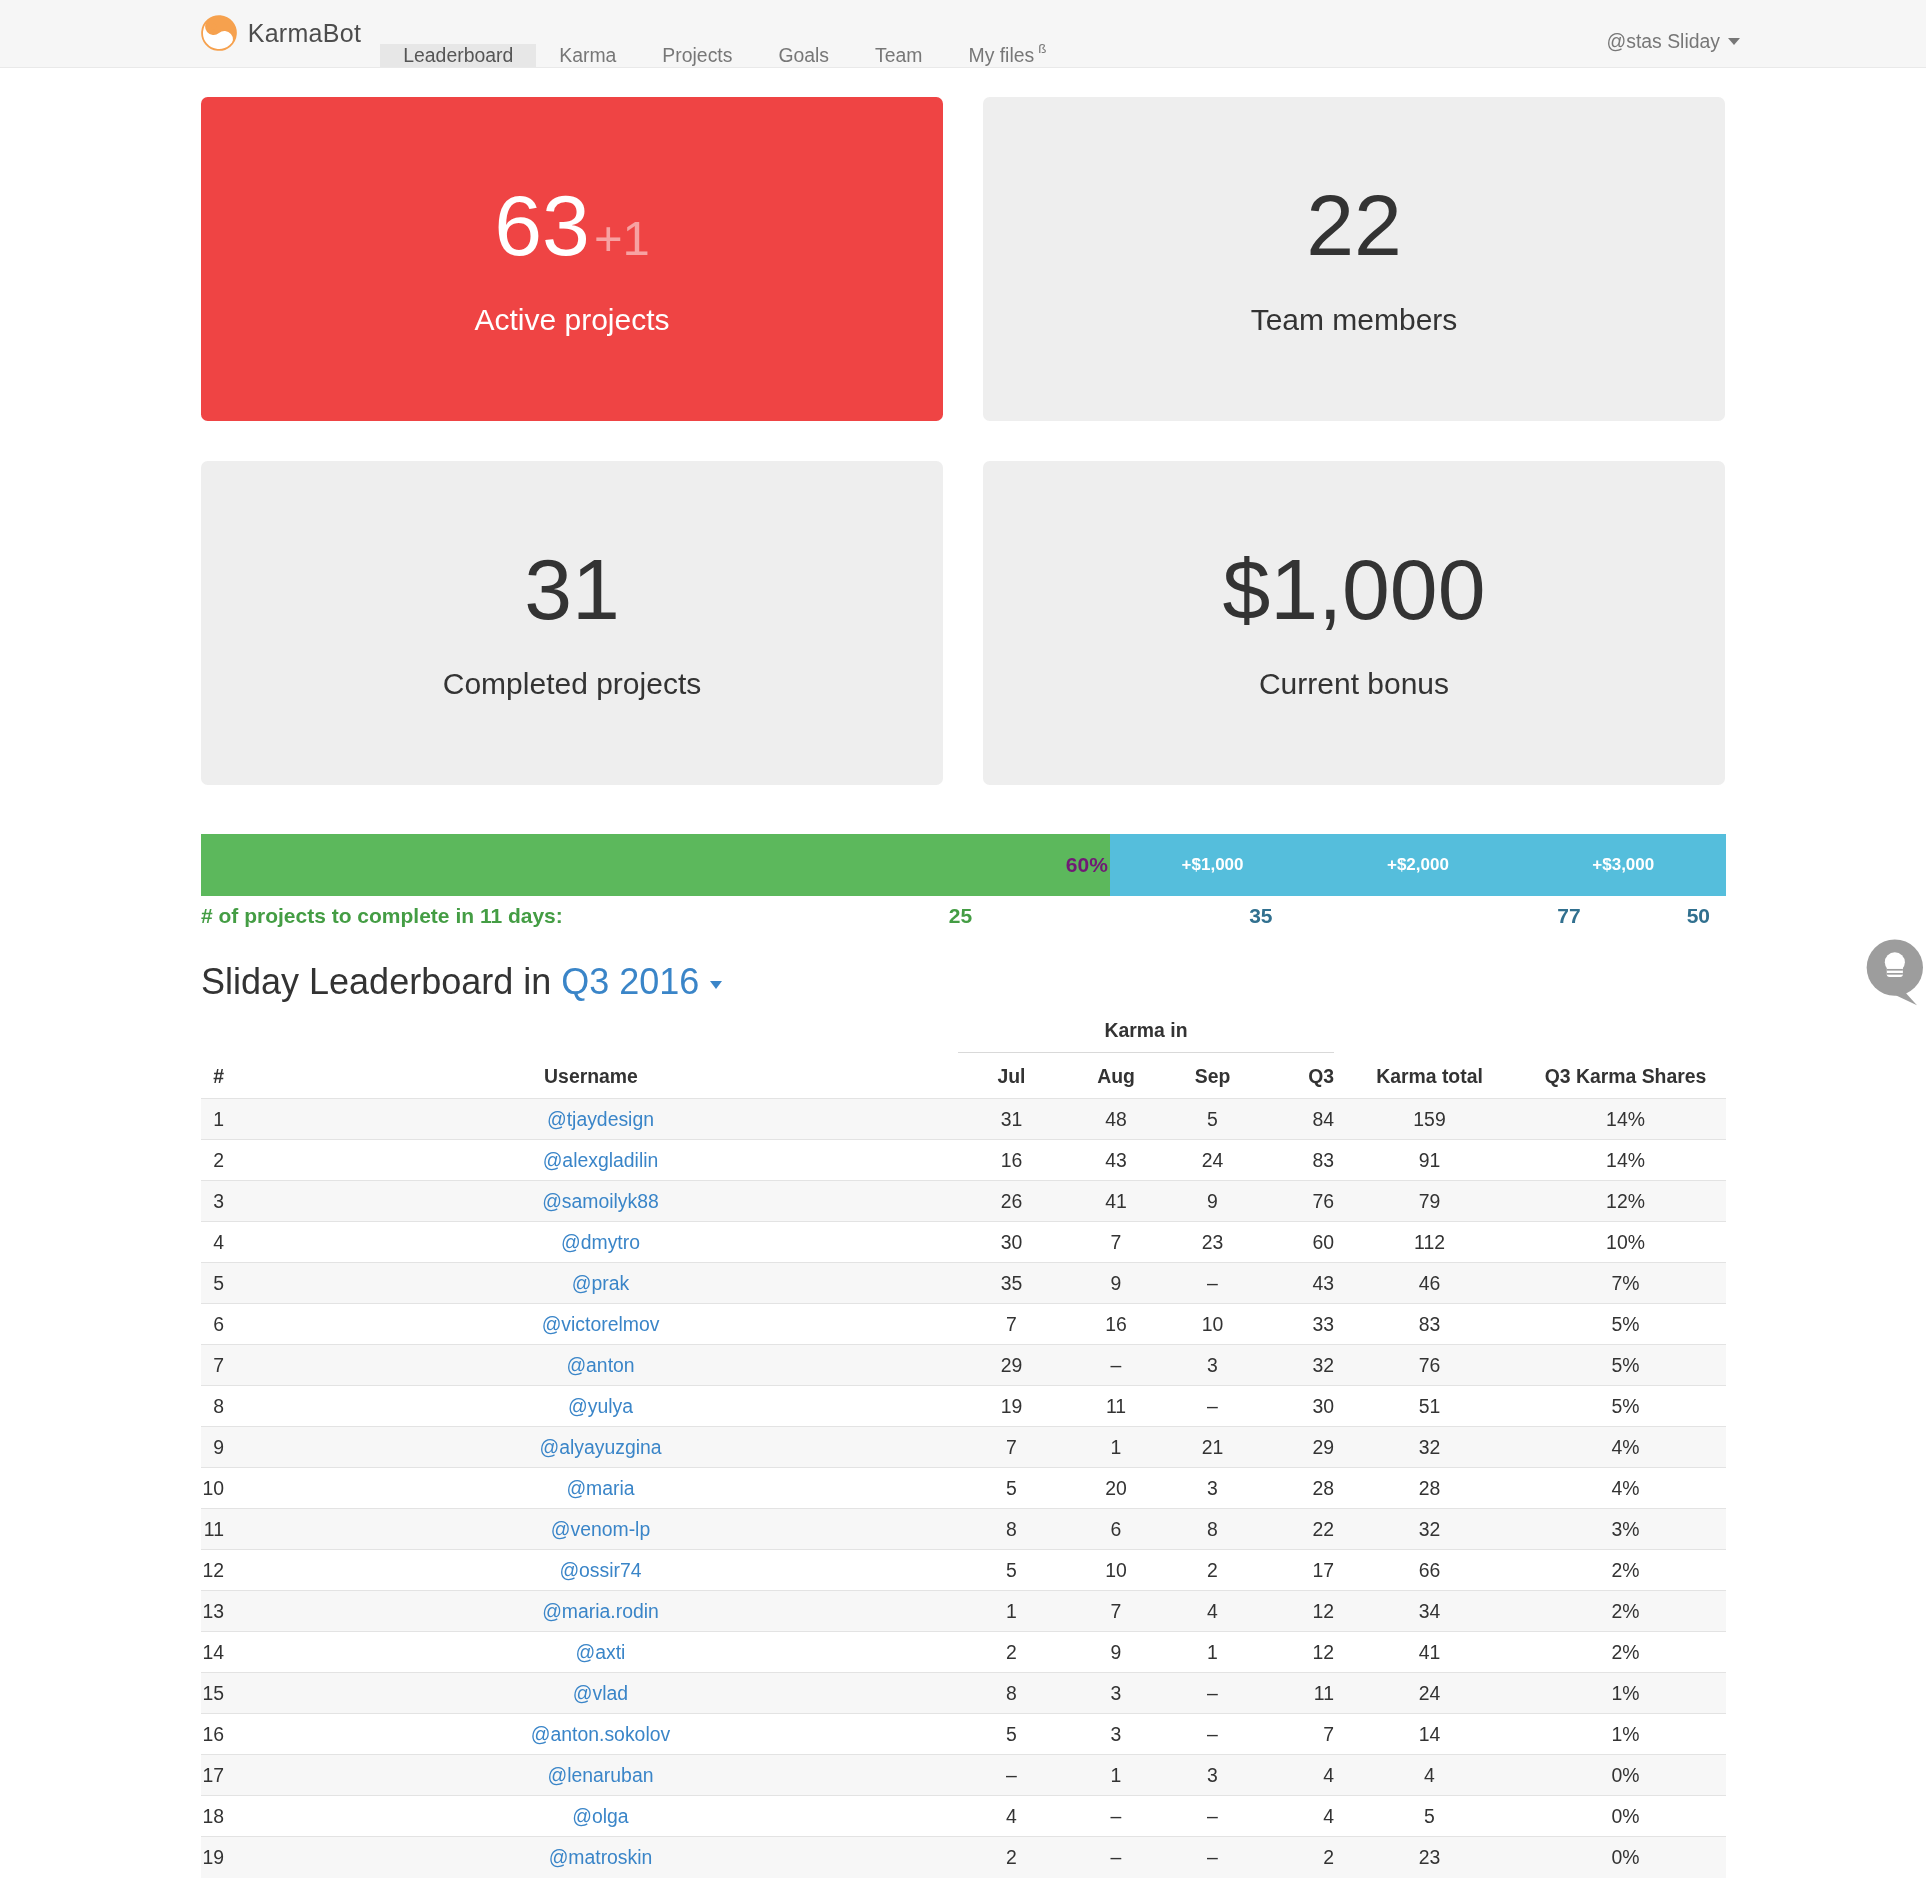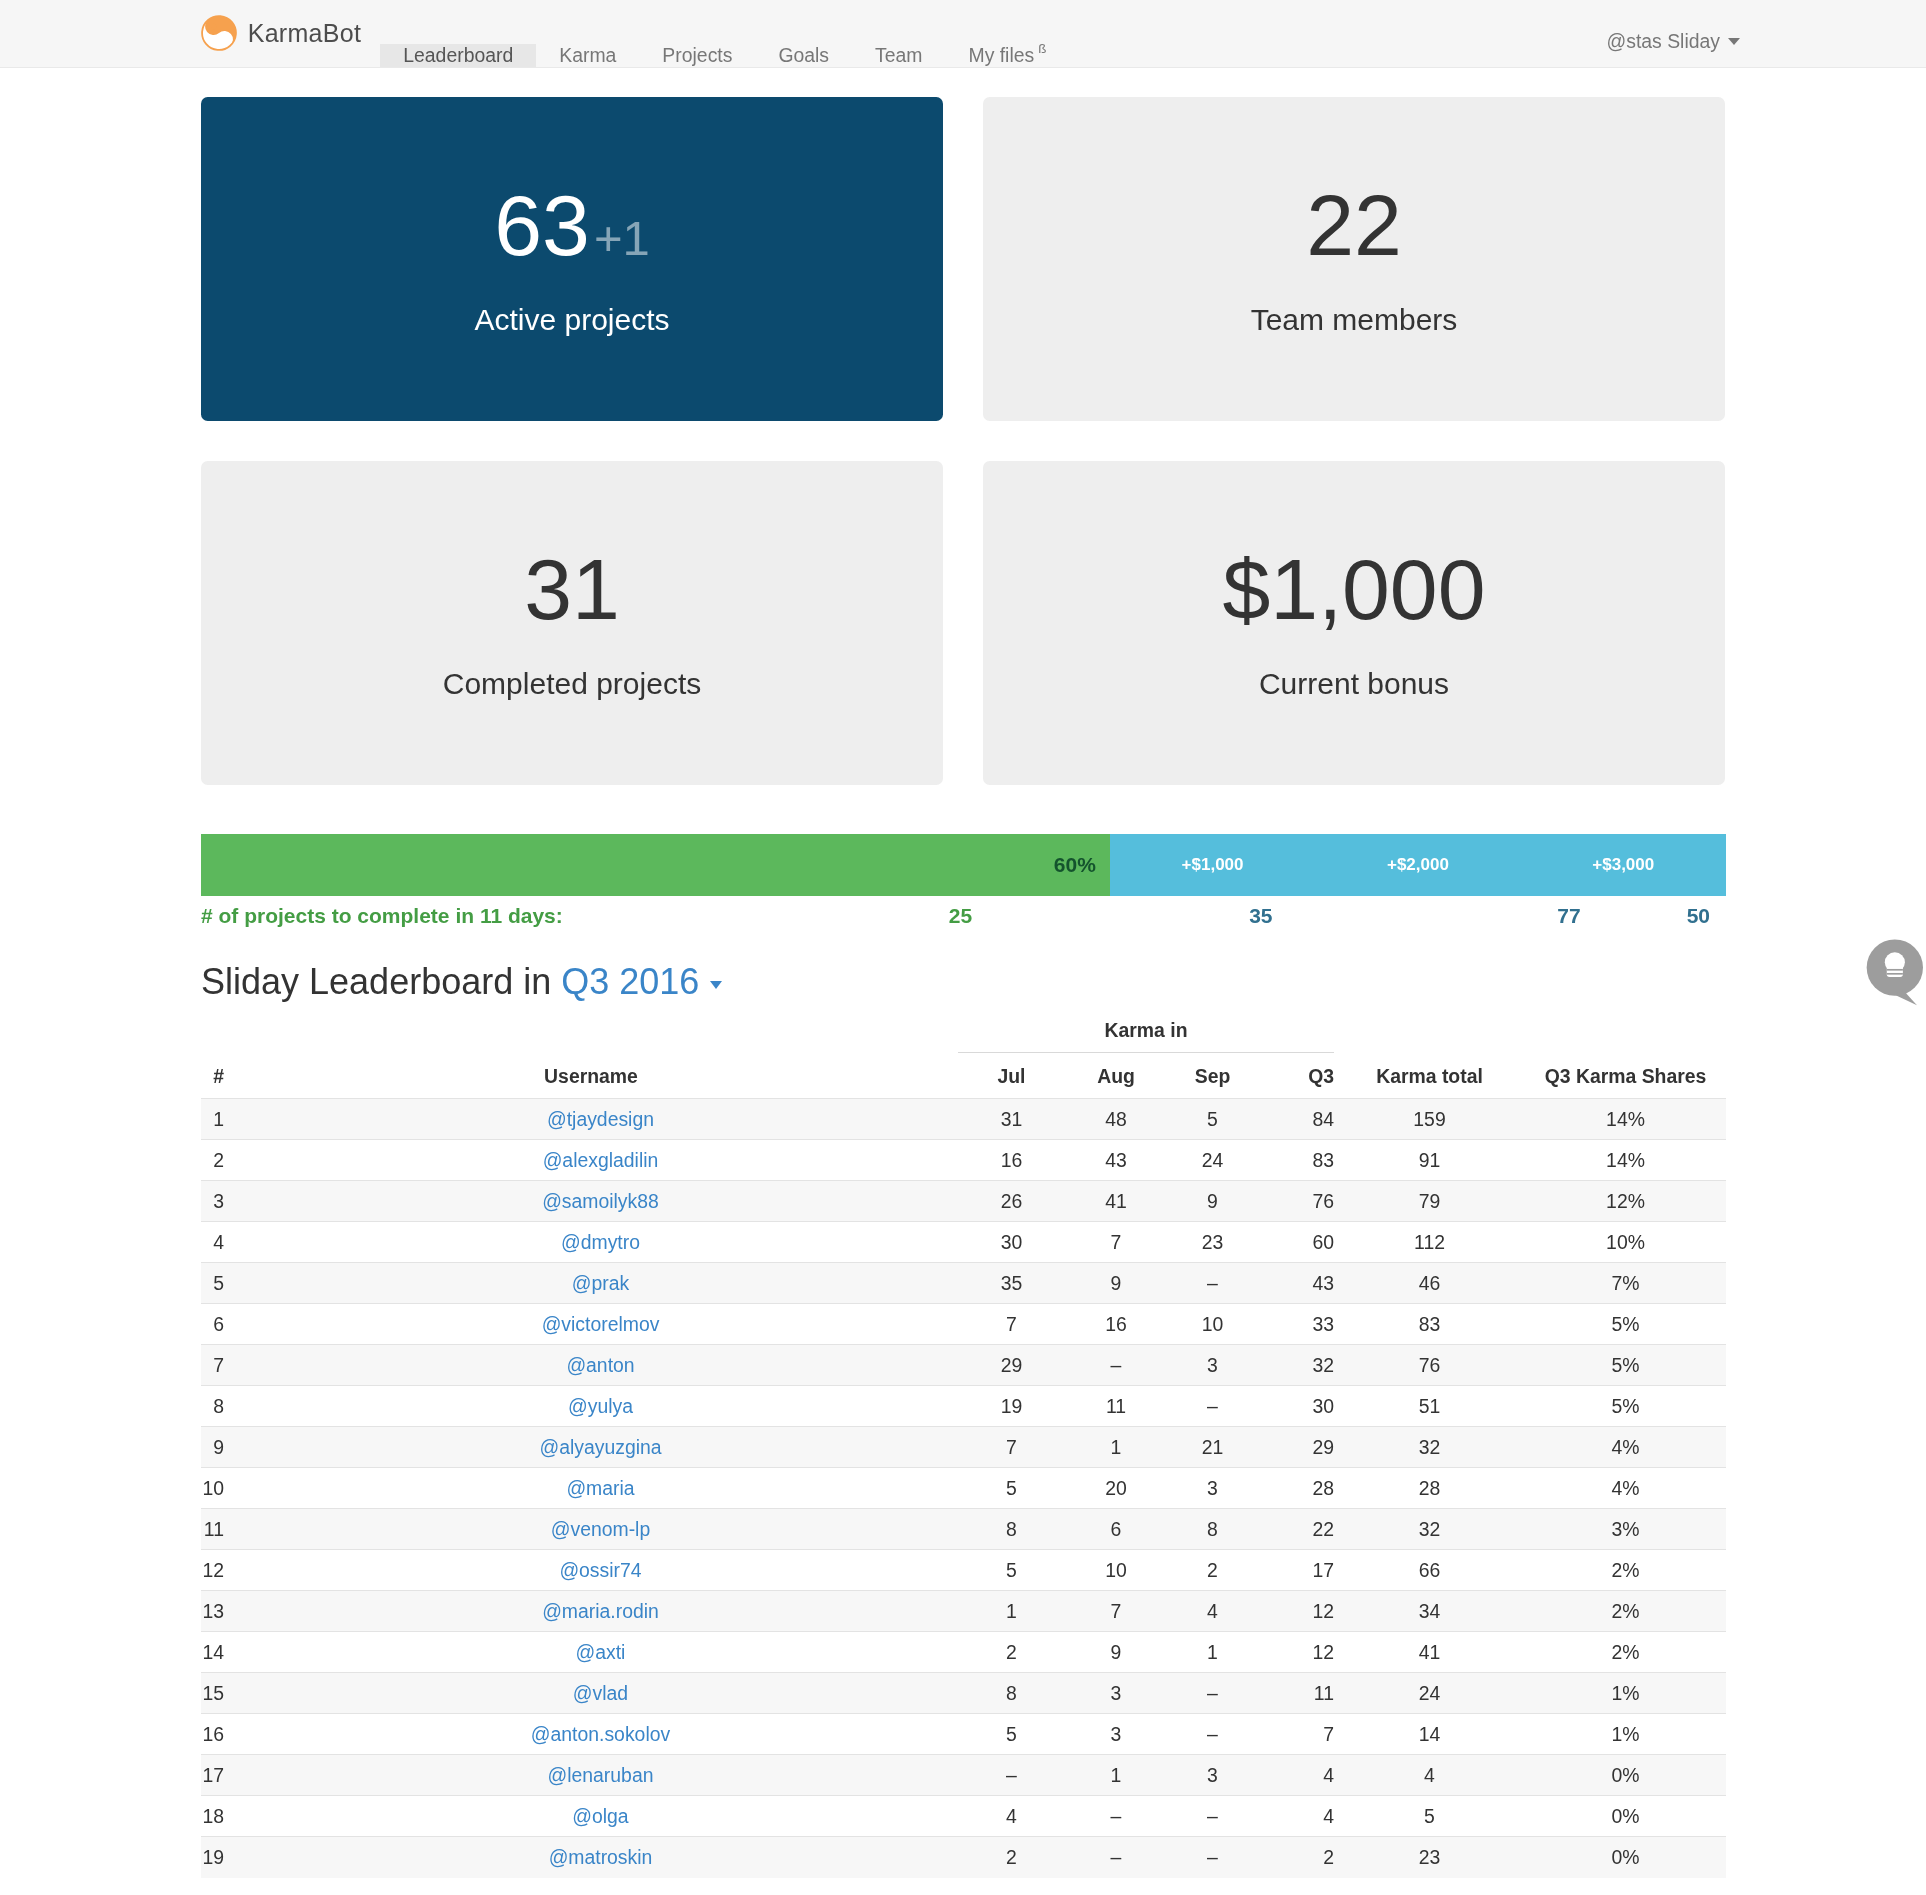--- a/index.html
+++ b/index.html
@@ -22,32 +22,32 @@
   .caret-down { width:0; height:0; border-left:6px solid transparent;
     border-right:6px solid transparent; border-top:7.4px solid #777; display:inline-block; }
 
   
   .container { width:1525px; margin:0 auto 0 201px; }
 
   
   .cards { display:grid; grid-template-columns:742px 742px; gap:40px; margin-top:29px; }
   .card { height:324px; border-radius:6.7px; background:#eeeeee; display:flex;
     flex-direction:column; align-items:center; justify-content:center; gap:35px; }
-  .card.green { background:#0c4a6e; color:#fff; }
+  .card.green { background:#ef4444; color:#fff; }
   .card-value { display:flex; align-items:baseline; line-height:1; }
   .card-num { font-size:86px; }
   .card-delta { font-size:49px; color:rgba(255,255,255,0.5); margin-left:4px; }
   .card-label { font-size:30px; }
   .card.green .card-label { color:#fff; }
 
   
   .progress-wrap { margin-top:49px; }
   .bar { height:62px; display:flex; }
   .bar-green { width:59.6%; background:#5cb85c; display:flex; align-items:center;
-    justify-content:flex-end; padding-right:14px; color:#14532d; font-size:21px; font-weight:bold; }
+    justify-content:flex-end; padding-right:2px; color:#701a75; font-size:21px; font-weight:bold; }
   .bar-blue { flex:1; background:#55bedc; display:flex; align-items:center;
     justify-content:space-around; color:#fff; font-size:17px; font-weight:bold; }
   .bar-axis { position:relative; height:33px; margin-top:5.4px; font-size:21px; }
   .axis-label { position:absolute; left:0; top:2.7px; color:#449d44; font-weight:600; }
   .tick { position:absolute; top:2.7px; transform:translateX(-50%); color:#31708f; font-weight:600; }
   .tick.green { color:#449d44; }
   .tick.last { transform:none; right:16px; left:auto !important; }
 
   
   h1 { margin-top:27px; font-size:36px; font-weight:400; color:#333; }

